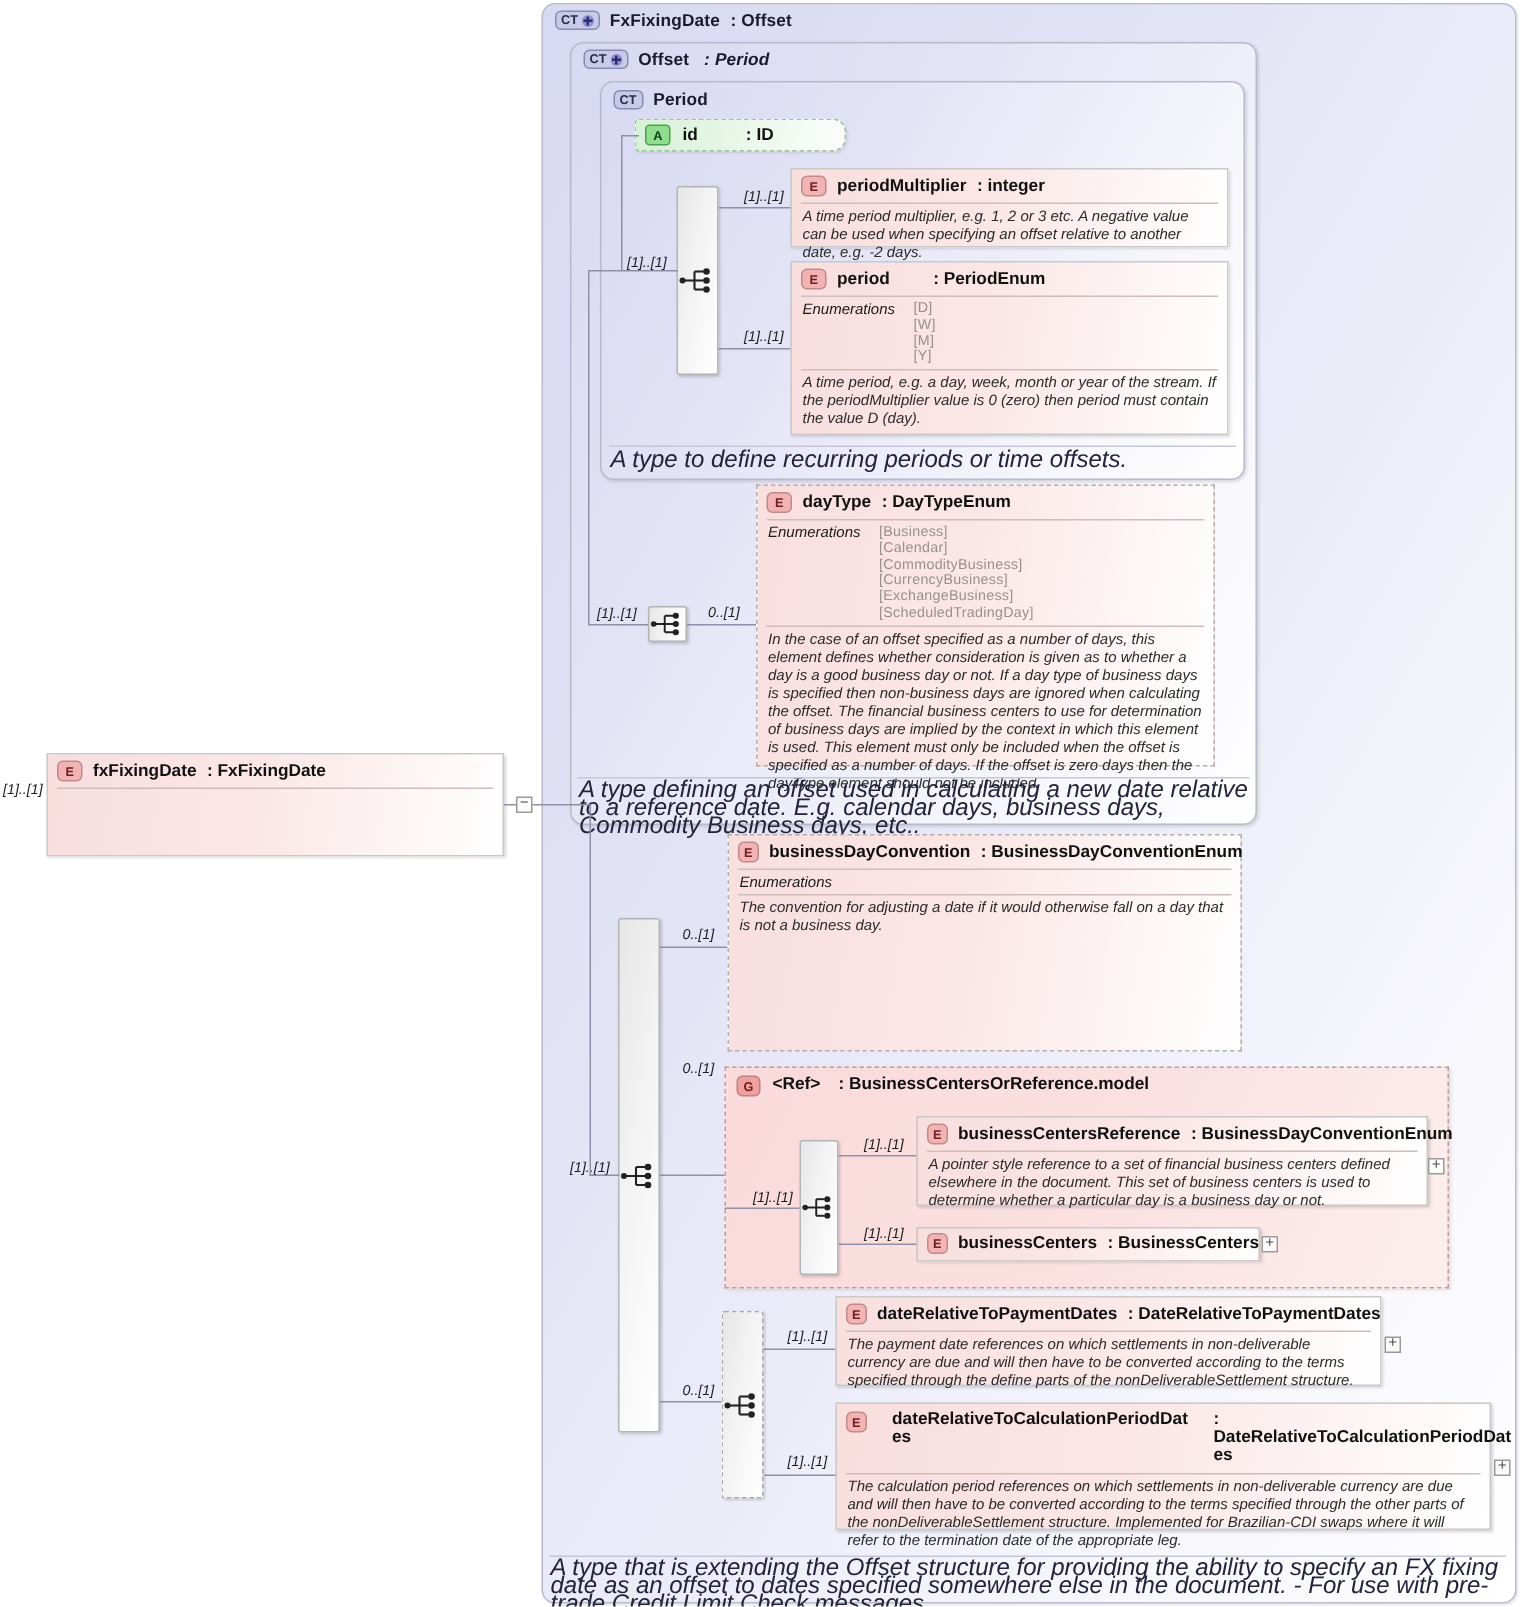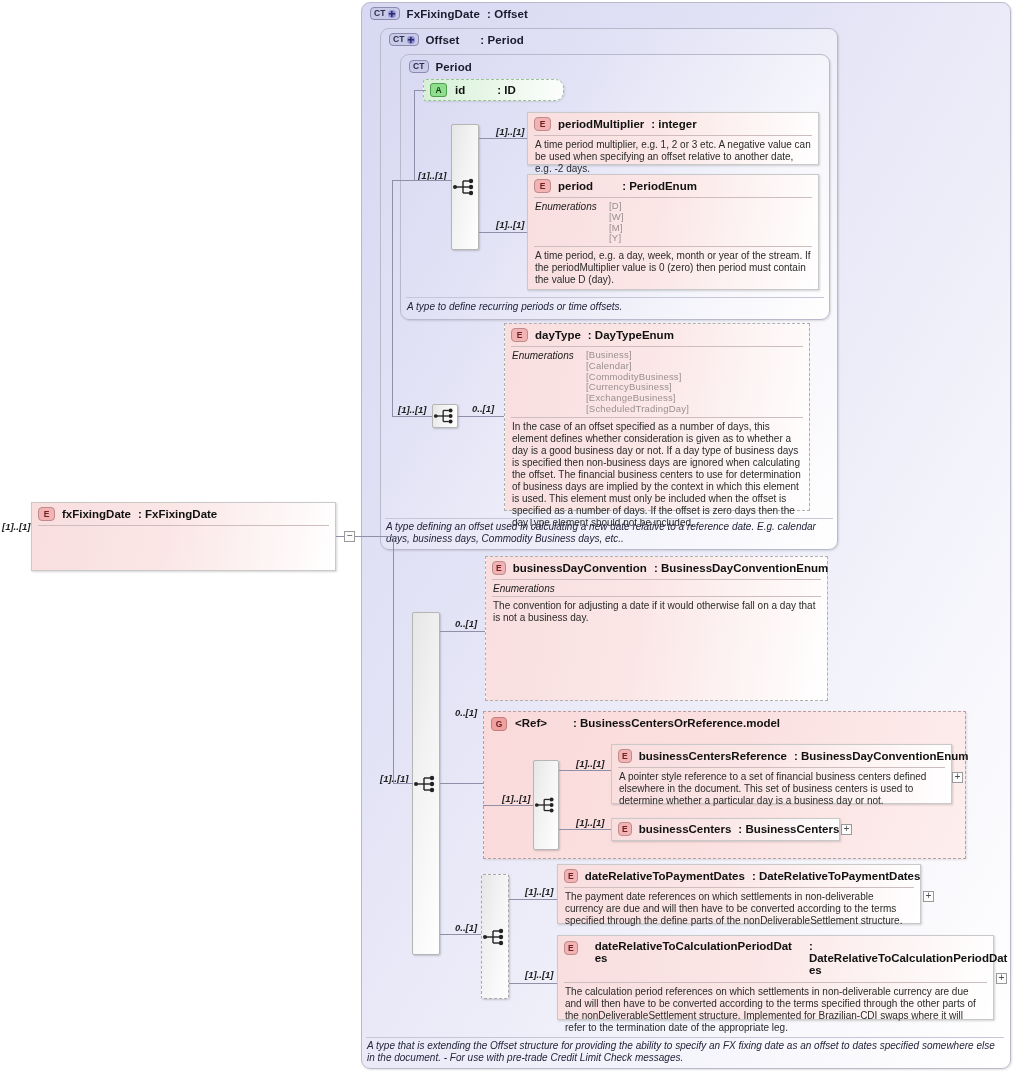--- a/index.html
+++ b/index.html
@@ -51,21 +51,21 @@
   }
   .el.opt{border:1px dashed #b0b0b0;box-shadow:none;}
   .el .title{
     display:flex;align-items:center;gap:7px;
     padding:4px 6px 4px 6px;font-size:11.5px;font-weight:bold;color:#111;
     white-space:nowrap;
   }
   .el .title .wrapname{white-space:normal;margin-left:10px;}
   .el .rule{height:0;border-top:1px solid #cfbcbc;margin:0 6px;}
   .el .doc{
-    padding:3px 7px 5px 7px;font-size:10px;line-height:12px;color:#2a2a2a;
+    padding:3px 7px 5px 7px;font-style:italic;font-size:10px;line-height:12px;color:#2a2a2a;
   }
   .enums{display:flex;padding:3px 7px 2px 7px;font-size:10px;}
   .enums .lbl{font-style:italic;width:74px;flex:0 0 74px;color:#1a1a1a;}
   .enums .vals{color:#9a8f8f;line-height:10.8px;font-size:9.5px;letter-spacing:.2px;}
 
   
   .attr{
     border:1px dashed #9ac39a;border-radius:3px 9px 9px 3px;
     background:linear-gradient(100deg,#d6f0d6 0%,#e9f7e9 50%,#fdfdfd 100%);
     display:flex;align-items:center;gap:8px;padding:3px 10px 3px 6px;
@@ -86,54 +86,54 @@
   .seq{
     border:1px solid #b5b5b5;border-radius:2px;
     background:linear-gradient(100deg,#e6e6e6 0%,#f2f2f2 40%,#ffffff 100%);
     box-shadow:1px 1px 2px rgba(0,0,0,.18);
     display:flex;align-items:center;justify-content:center;
   }
   .seq.opt{border:1px dashed #a9a9a9;}
   .seq svg{display:block;}
 
   
-  .card{font-style:italic;font-size:9.5px;color:#1d1d1d;white-space:nowrap;font-weight:bold;}
+  .card{font-style:italic;font-size:9.5px;color:#1d1d1d;white-space:nowrap;}
 
   
   .ln{background:#8f8fa8;}
   .lnh{height:1px;}
   .lnv{width:1px;}
 
   
   .tog{
     width:11px;height:11px;border:1px solid #9a9a9a;background:#fbfbfb;
     display:flex;align-items:center;justify-content:center;
     font-size:10px;line-height:9px;color:#4d4d4d;font-family:"Liberation Mono",monospace;
   }
 
   
   .ctrule{height:0;border-top:1px solid #c6c6d8;}
-  .ctdoc{font-style:italic;font-size:10px;line-height:12px;color:#23233a;}
+  .ctdoc{font-style:italic;font-size:16px;line-height:12px;color:#23233a;}
 </style>
 </head>
 <body>
 
 <div class="abs ct-box" style="left:361px;top:2px;width:650px;height:1067px;">
   <div class="ct-head" style="padding-top:4px;">
     <span class="badge plus">CT</span>
     <span class="nm">FxFixingDate</span>
     <span class="ty">: Offset</span>
   </div>
 </div>
 
 <div class="abs ct-box" style="left:380px;top:28px;width:458px;height:522px;">
   <div class="ct-head" style="padding-top:4px;">
     <span class="badge plus">CT</span>
     <span class="nm">Offset</span>
-    <span class="ty" style="margin-left:14px;">: Period</span>
+    <span class="ty" style="margin-left:3px;font-style:italic;">: Period</span>
   </div>
 </div>
 
 <div class="abs ct-box" style="left:400px;top:54px;width:430px;height:266px;">
   <div class="ct-head" style="padding-top:5px;">
     <span class="badge">CT</span>
     <span class="nm">Period</span>
   </div>
   <div class="abs ctrule" style="left:5px;top:242px;width:418px;"></div>
   <div class="abs ctdoc" style="left:6px;top:246px;width:416px;">A type to define recurring periods or time offsets.</div>
@@ -289,21 +289,21 @@
   <div class="doc">The convention for adjusting a date if it would otherwise fall on a day that is not a business day.</div>
 </div>
 
 <div class="abs ln lnh" style="left:440px;top:783px;width:43px;"></div>
 <div class="abs card" style="left:455px;top:707px;">0..[1]</div>
 
 <div class="abs grp" style="left:483px;top:711px;width:483px;height:148px;">
   <div class="ghead">
     <span class="badge g">G</span>
     <span>&lt;Ref&gt;</span>
-    <span style="width:250px;word-break:break-all;line-height:13px;margin-left:18px;">: BusinessCentersOrReference.model</span>
+    <span style="width:250px;word-break:break-all;line-height:13px;margin-left:4px;">: BusinessCentersOrReference.model</span>
   </div>
 </div>
 
 <div class="abs ln lnh" style="left:483px;top:805px;width:50px;"></div>
 <div class="abs seq" style="left:533px;top:760px;width:26px;height:90px;">
   <svg width="24" height="18" viewBox="0 0 26 18">
     <circle cx="3" cy="9" r="2" fill="#222"></circle>
     <line x1="4" y1="9" x2="11" y2="9" stroke="#222" stroke-width="1.4"></line>
     <line x1="11" y1="3" x2="11" y2="15" stroke="#222" stroke-width="1.4"></line>
     <line x1="11" y1="3" x2="17" y2="3" stroke="#222" stroke-width="1.4"></line>

